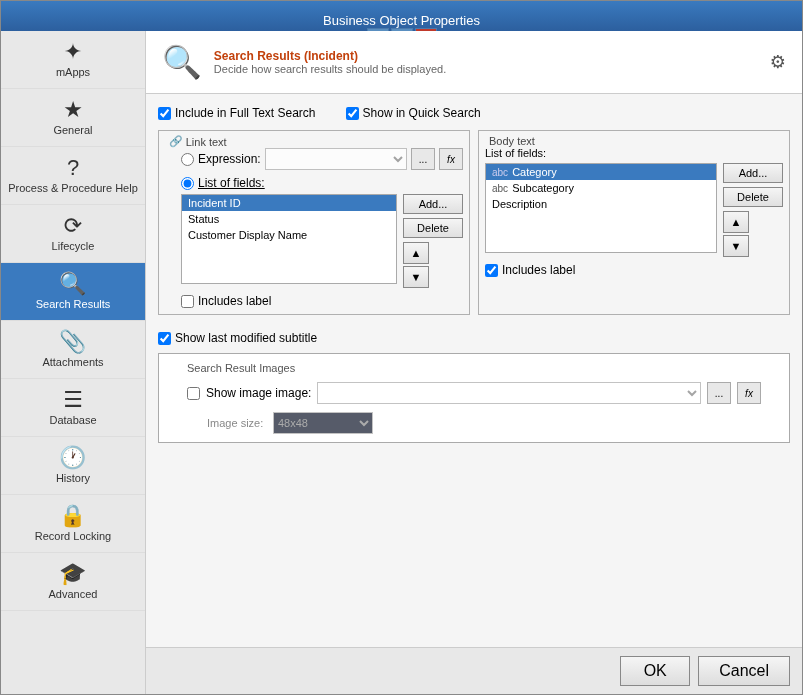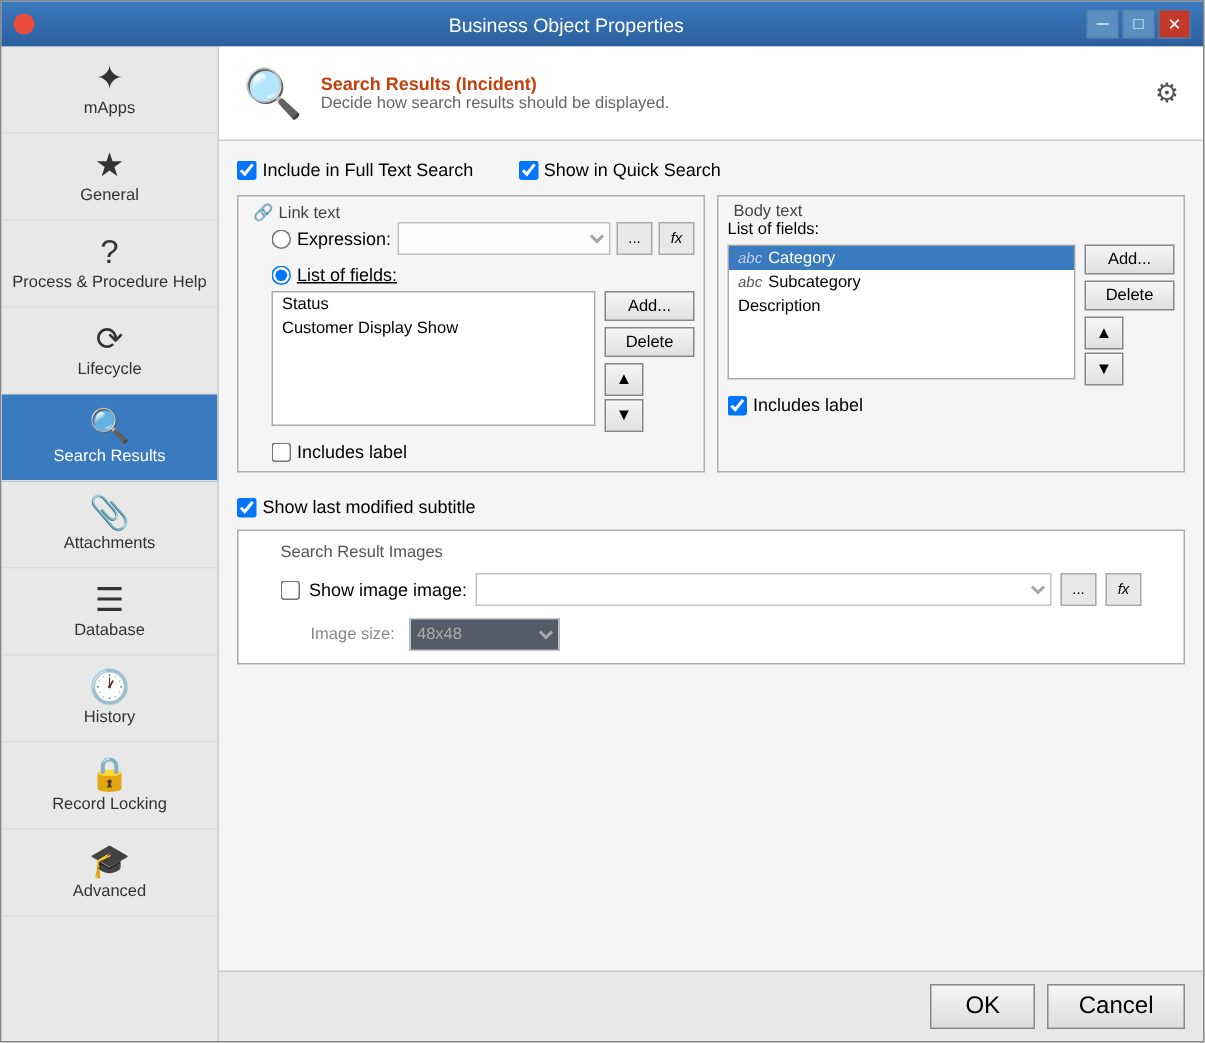--- a/index.html
+++ b/index.html
@@ -17,20 +17,21 @@
 
     .title-bar {
       background: linear-gradient(to bottom, #3a7abf, #2c5f9e);
       color: white;
       height: 30px;
       display: flex;
       align-items: center;
       justify-content: space-between;
       padding: 12px 8px;
       flex-shrink: 0;
+      flex-direction: column;
     }
     .title-bar-title {
       flex: 1;
       text-align: center;
       font-size: 13px;
       font-weight: normal;
     }
     .title-bar-controls {
       display: flex;
       gap: 2px;
@@ -271,21 +272,20 @@
       padding: 2px 6px;
       cursor: pointer;
       display: flex;
       align-items: center;
       gap: 4px;
     }
     .body-list-item.selected { background: #3a7abf; color: white; }
     .abc-badge {
       font-size: 10px;
       color: #555;
-      font-style: italic;
       text-align: right;
     }
     .body-list-item.selected .abc-badge { color: #cce; }
 
     .body-buttons {
       display: flex;
       flex-direction: column;
       gap: 4px;
     }
 
@@ -488,25 +488,28 @@
               <button class="expr-btn" style="font-style:italic;">fx</button>
             </div>
 
             <div class="radio-row" style="margin-left:16px; margin-bottom:4px;">
               <input type="radio" name="link-type" id="link-list" checked="" style="">
               <label for="link-list" class="list-radio-label">List of fields:</label>
             </div>
 
             <div class="list-fields-section">
               <div class="fields-list">
+                <div class="fields-list-item selected">
+                  <span>Incident ID</span>
+                </div>
                 <div class="fields-list-item">
                   <span>Status</span>
                 </div>
                 <div class="fields-list-item">
-                  <span>Customer Display Show</span>
+                  <span>Customer Display Name</span>
                 </div>
               </div>
               <div class="list-buttons">
                 <button class="btn">Add...</button>
                 <button class="btn">Delete</button>
                 <div class="arrow-btns">
                   <button class="btn-sm">▲</button>
                   <button class="btn-sm">▼</button>
                 </div>
               </div>

